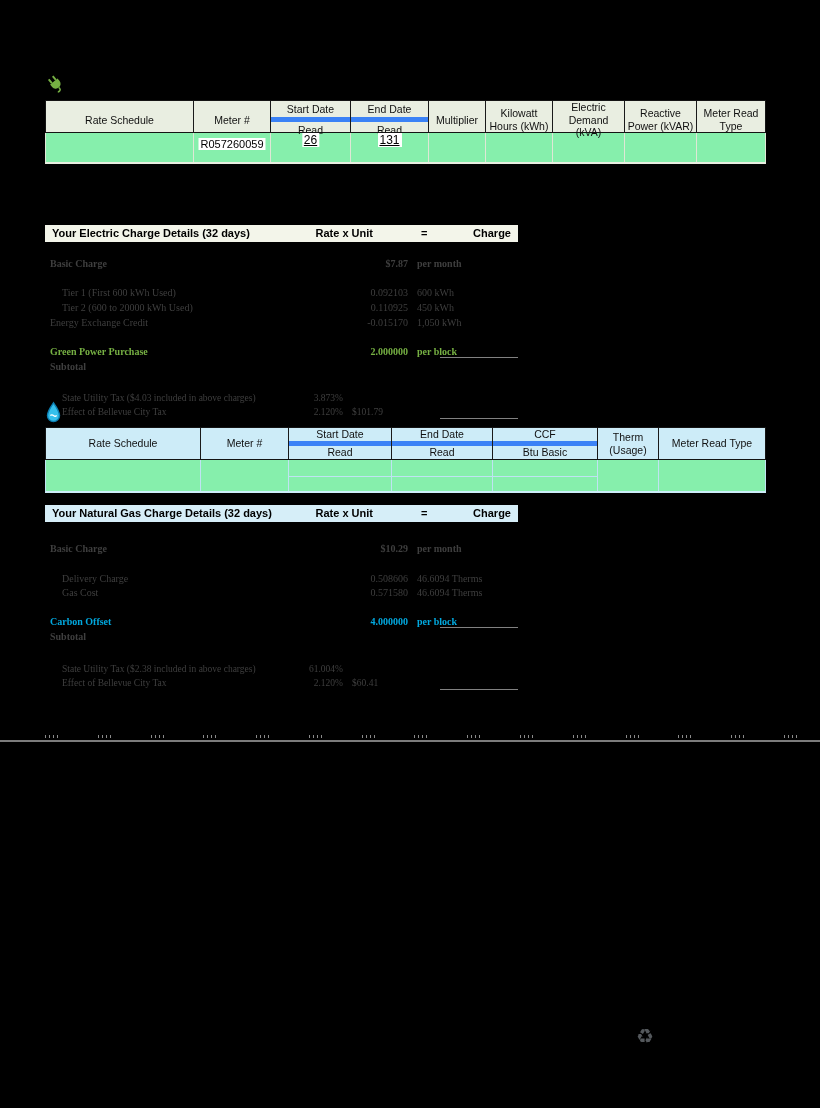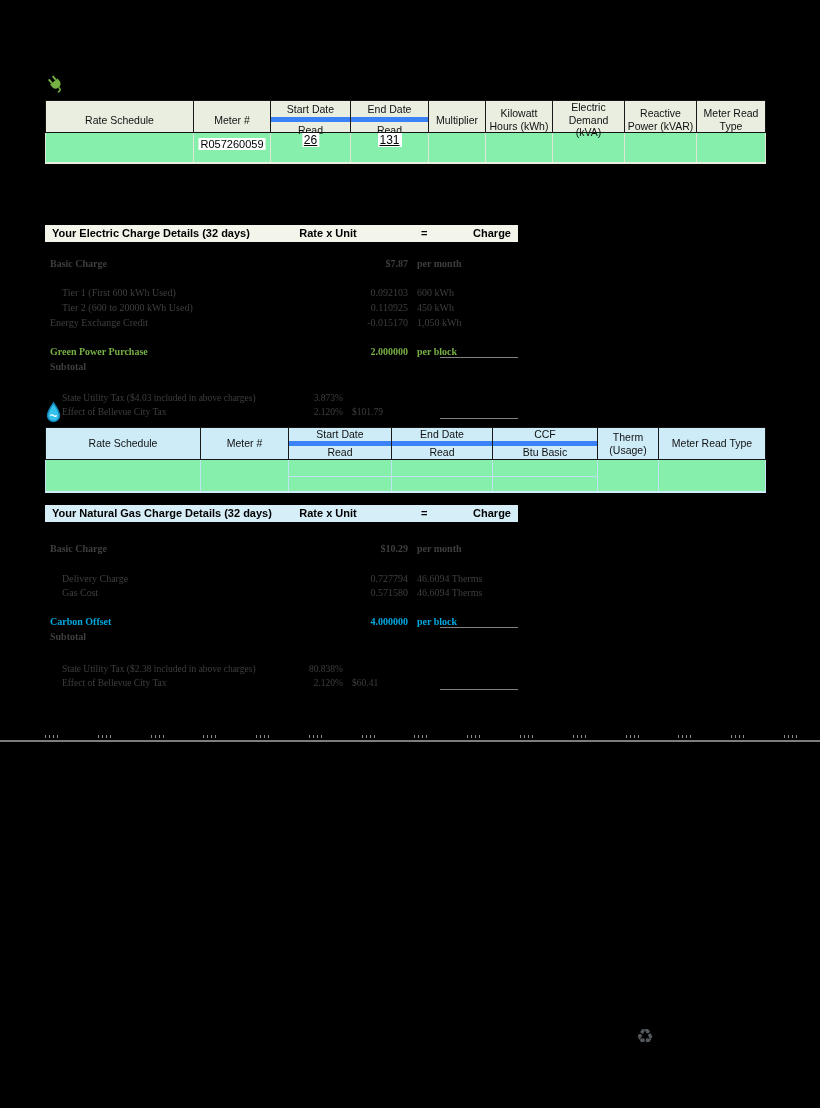--- a/index.html
+++ b/index.html
@@ -43,21 +43,21 @@
 
   
   .details { position:absolute; left:45px; width:473px; }
   .edetails { top:184px; height:210px;margin-top:41px; }
   .gdetails { top:505px; height:200px; }
   .bar { position:absolute; left:0; top:0; width:473px; height:17px; color:#000;
          font-weight:bold; font-size:11px; }
   .edetails .bar { background:#f3f5ea; }
   .gdetails .bar { background:#d6eef8; }
   .bar .title { position:absolute; left:7px; top:2px; white-space:nowrap; }
-  .bar .rxu { position:absolute; left:238px; top:2px; width:90px; text-align:center; }
+  .bar .rxu { position:absolute; left:238px; top:2px; width:90px; text-align:right; }
   .bar .eq  { position:absolute; left:376px; top:2px; }
   .bar .chg { position:absolute; left:414px; top:2px; width:52px; text-align:right; }
 
   .crow { position:absolute; left:0; width:473px; height:13px; font-size:10px; color:#3f3f3f;font-family:Liberation Serif, serif; }
   .crow .lbl  { position:absolute; left:5px; white-space:nowrap; }
   .crow.indent .lbl { left:17px; }
   .crow .rate { position:absolute; left:235px; width:128px; text-align:right; }
   .crow .unit { position:absolute; left:372px; white-space:nowrap; }
   .crow .ul   { position:absolute; left:395px; width:78px; top:11px; border-top:1px solid #818181; }
   .crow.b { font-weight:bold; }
@@ -247,40 +247,40 @@
       <span class="eq">=</span>
       <span class="chg">Charge</span>
     </div>
     <div class="crow b" style="top:38px">
       <span class="lbl">Basic Charge</span>
       <span class="rate">$10.29</span>
       <span class="unit">per month</span>
     </div>
     <div class="crow indent" style="top:68px">
       <span class="lbl">Delivery Charge</span>
-      <span class="rate">0.727794</span>
+      <span class="rate">0.508606</span>
       <span class="unit">46.6094 Therms</span>
     </div>
     <div class="crow indent" style="top:82px">
       <span class="lbl">Gas Cost</span>
       <span class="rate">0.571580</span>
       <span class="unit">46.6094 Therms</span>
     </div>
     <div class="crow b cyan" style="top:111px">
       <span class="lbl">Carbon Offset</span>
       <span class="rate">4.000000</span>
       <span class="unit">per block</span>
       <span class="ul"></span>
     </div>
     <div class="crow b" style="top:126px">
       <span class="lbl">Subtotal</span>
     </div>
     <div class="crow trow" style="top:159px">
       <span class="lbl">State Utility Tax ($2.38 included in above charges)</span>
-      <span class="rate">80.838%</span>
+      <span class="rate">61.004%</span>
     </div>
     <div class="crow trow" style="top:173px">
       <span class="lbl">Effect of Bellevue City Tax</span>
       <span class="rate">2.120%</span>
       <span class="amt">$60.41</span>
       <span class="ul"></span>
     </div>
   </div>
 
   <div class="perf-ticks">

